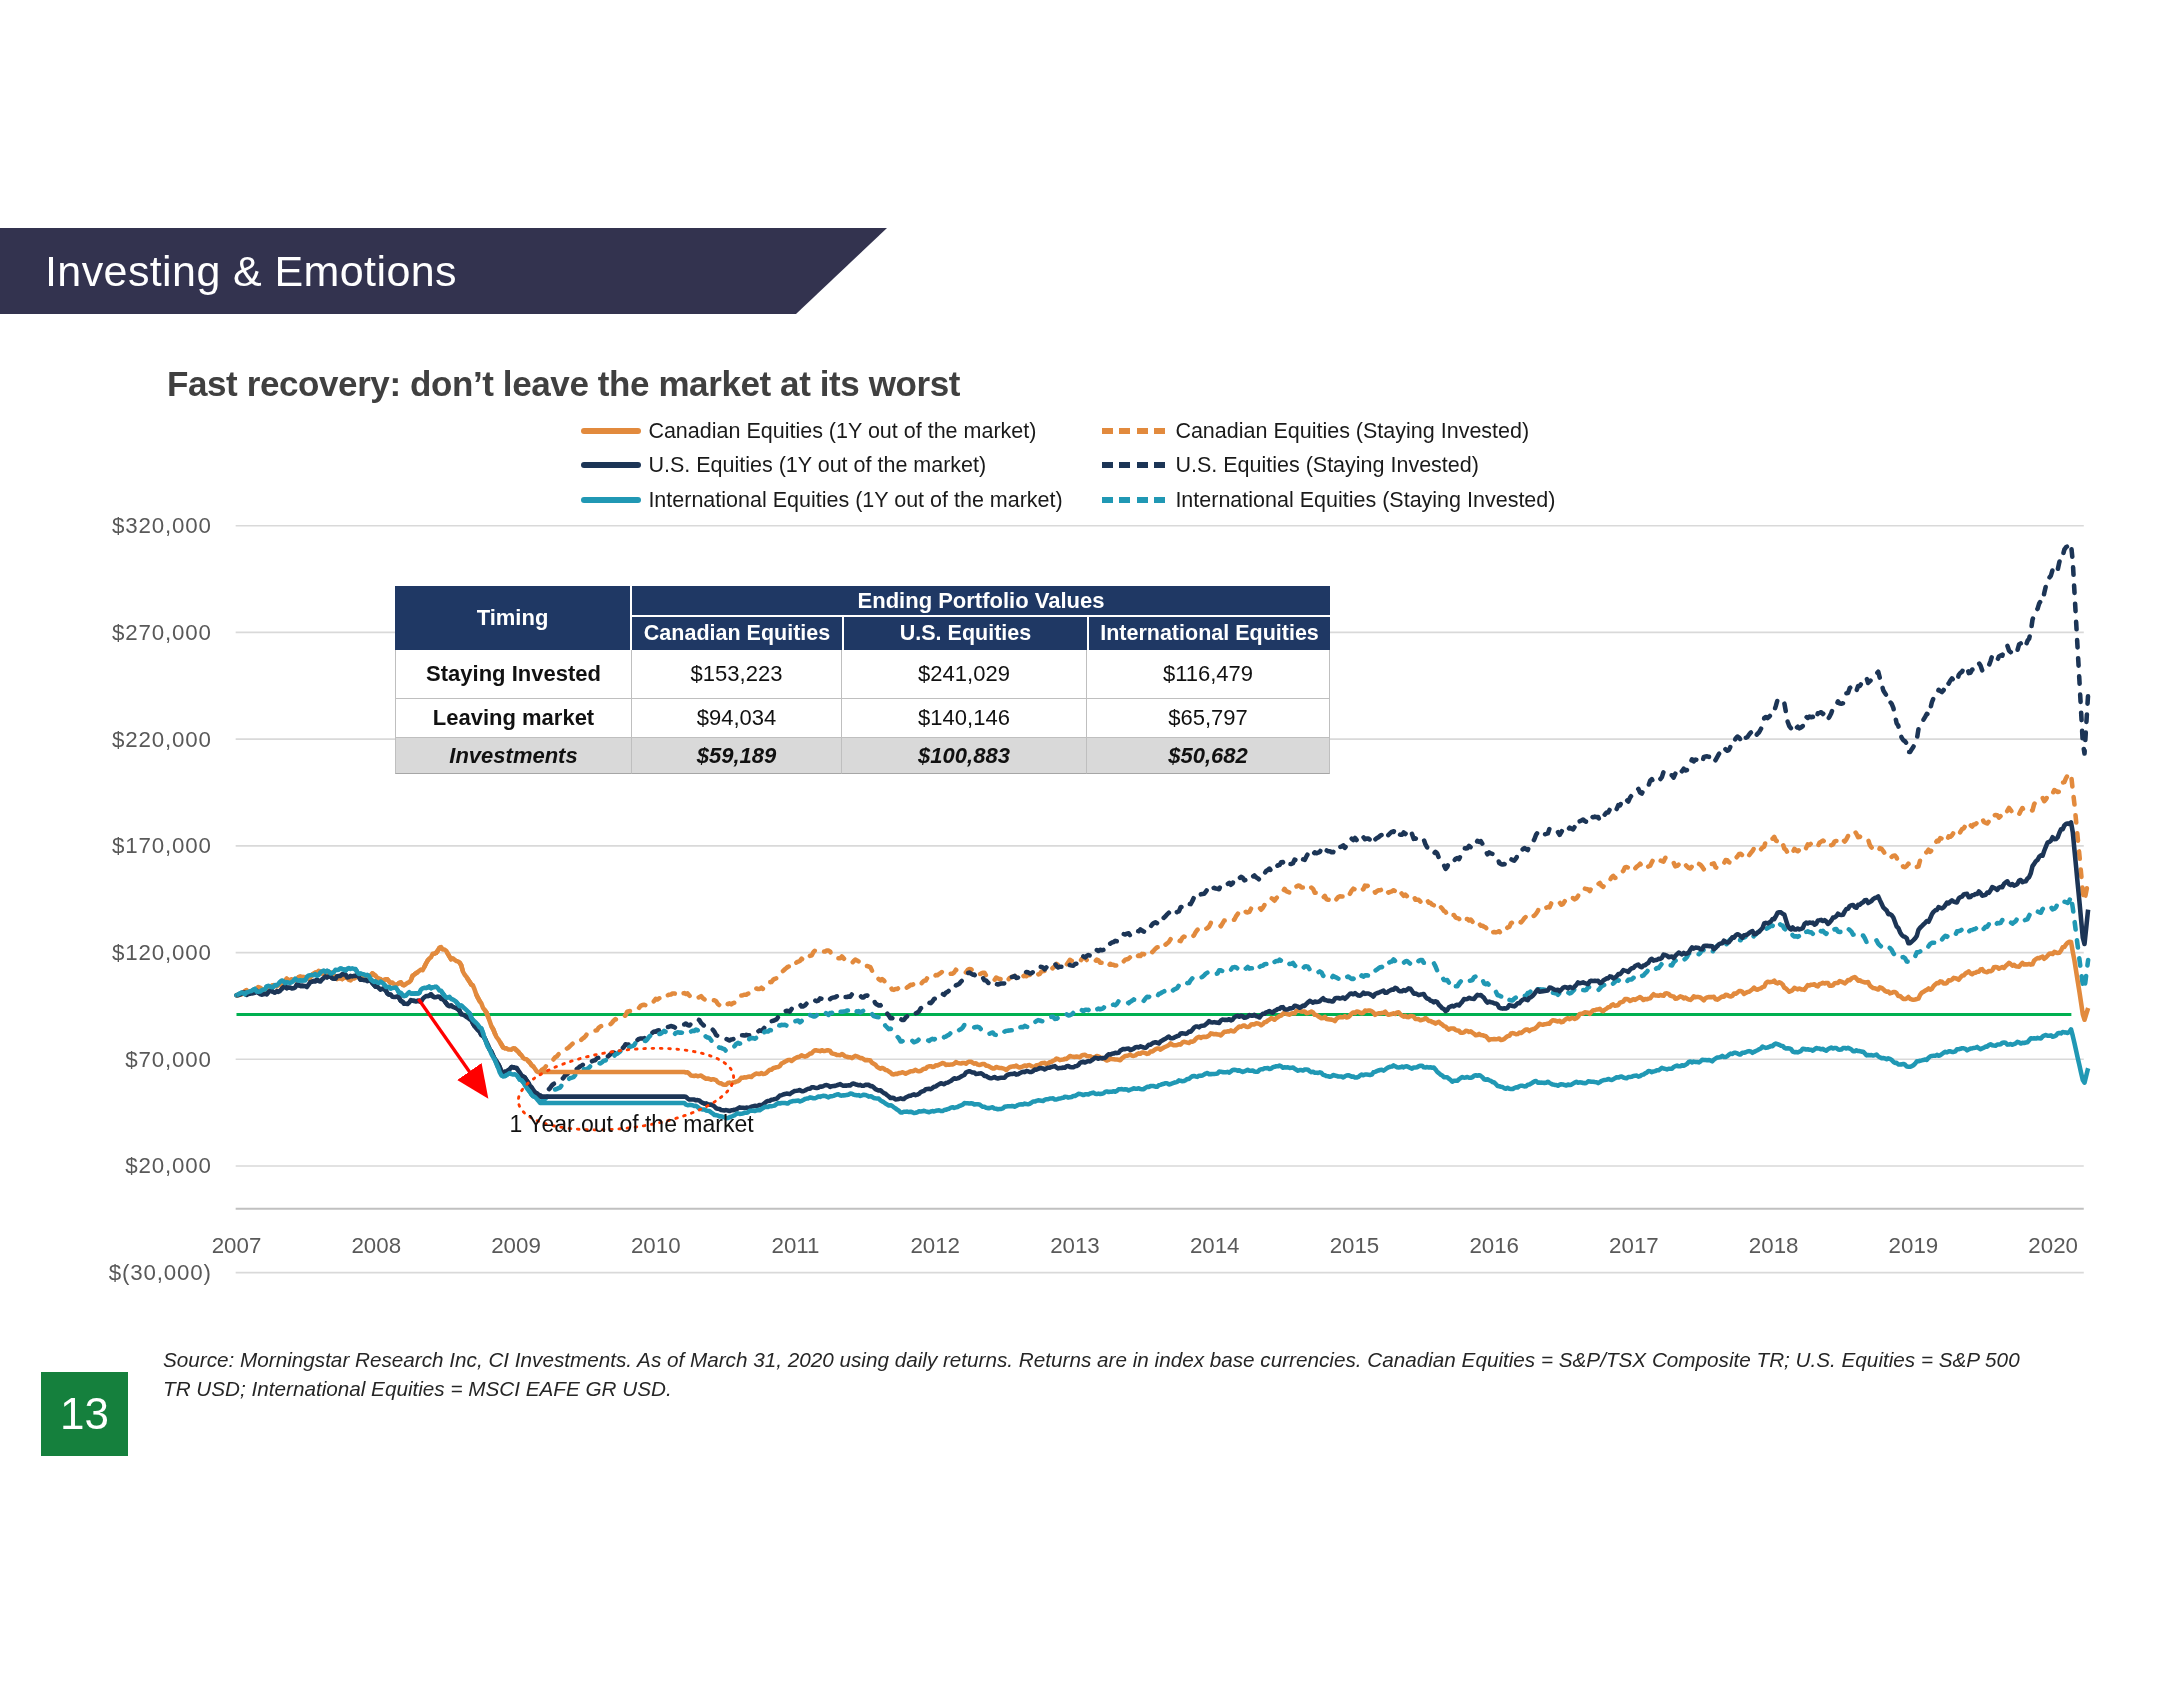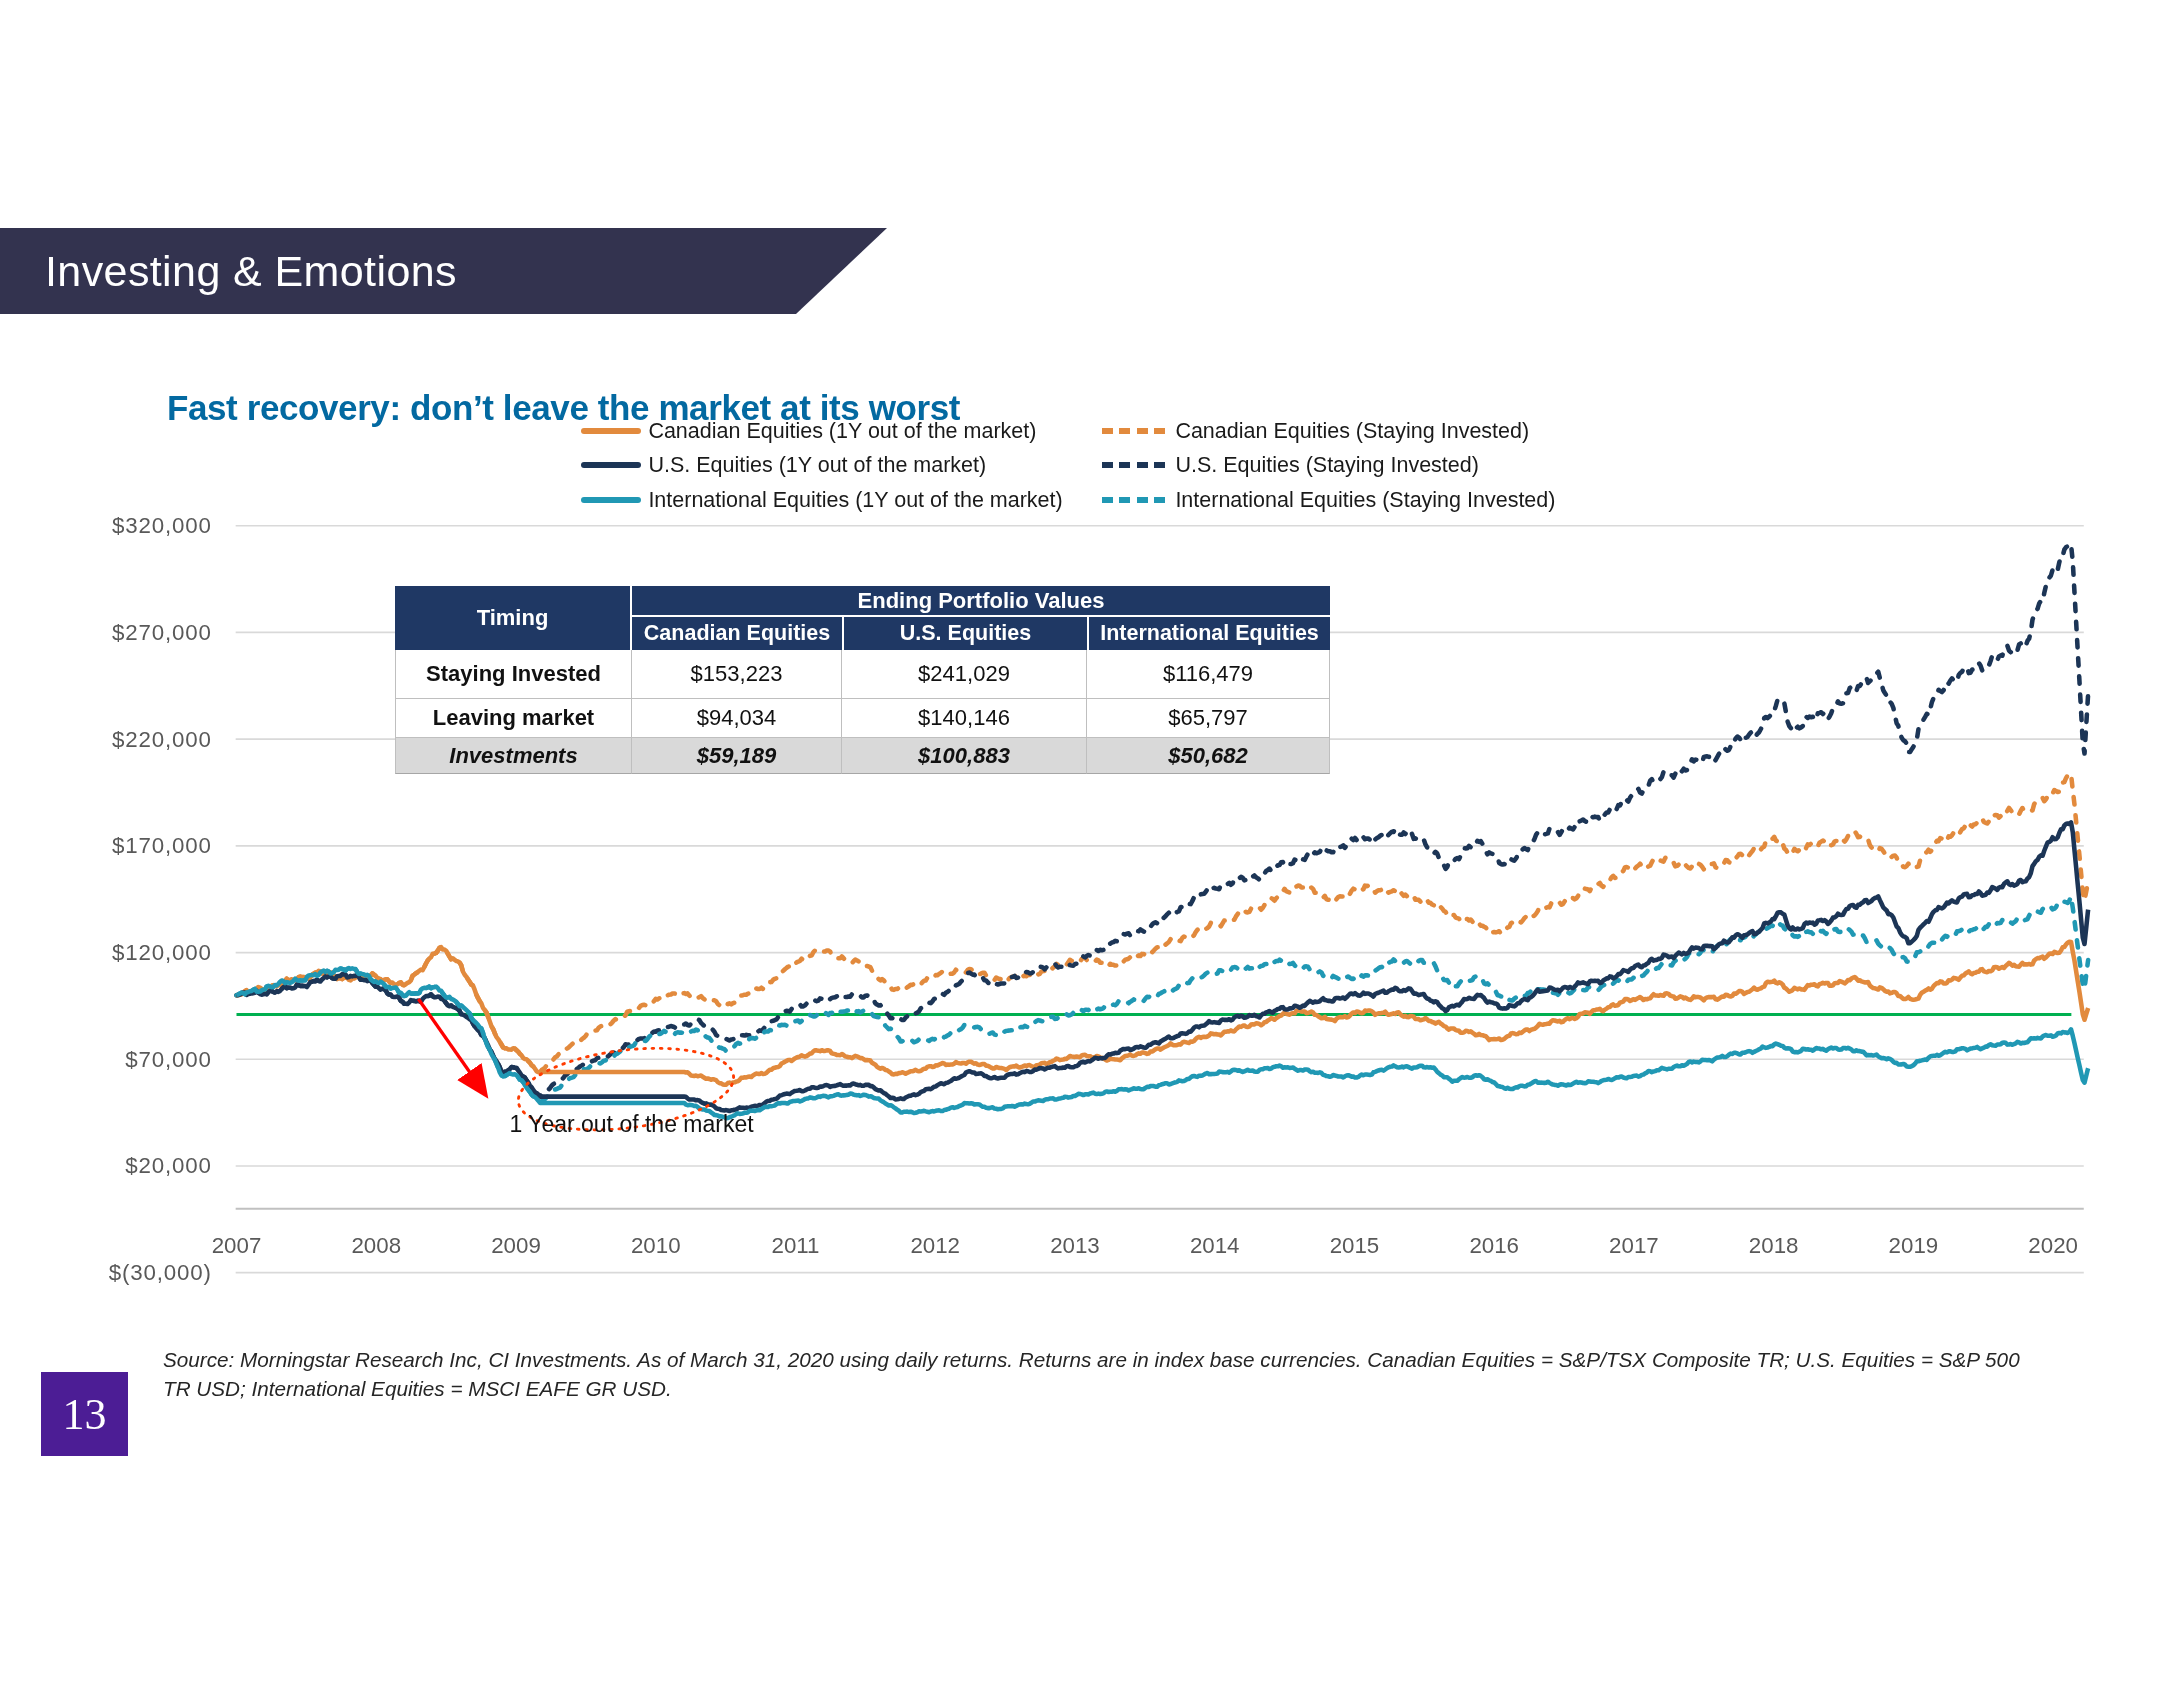--- a/index.html
+++ b/index.html
@@ -109,21 +109,21 @@
         <text x="2145.0" y="1515" text-anchor="middle" font-size="27" fill="#595959">2018</text>
         <text x="2314.0" y="1515" text-anchor="middle" font-size="27" fill="#595959">2019</text>
         <text x="2483.0" y="1515" text-anchor="middle" font-size="27" fill="#595959">2020</text>
       </g>
   </svg>
 
   <div class="banner" id="banner" style="background: rgb(51, 51, 79);">
     <span>Investing &amp; Emotions</span>
   </div>
 
-  <h1 class="title" id="page-title" style="color: #0369a1; margin-top: 24px;">Fast recovery: don’t leave the market at its worst</h1>
+  <h1 class="title" id="page-title" style="color: #404040;">Fast recovery: don’t leave the market at its worst</h1>
 
   <div>
     <div class="legend-item" style="left:581px;top:418px;align-items:center;">
       <span class="swatch solid" style="background: rgb(226, 138, 61);"></span>
       <span class="label">Canadian Equities (1Y out of the market)</span>
     </div>
     <div class="legend-item" style="left:1102px;top:418px;">
       <span class="swatch dashed" style="background: repeating-linear-gradient(90deg, rgb(226, 138, 61) 0px, rgb(226, 138, 61) 10.8px, transparent 10.8px, transparent 17.4px);"></span>
       <span class="label">Canadian Equities (Staying Invested)</span>
     </div>
@@ -165,18 +165,18 @@
     <div class="cell body c1 diff diff-bg" style="grid-area: 5 / 1; background: rgb(217, 217, 217);">Investments</div>
     <div class="cell body diff diff-bg" style="grid-area: 5 / 2; background: rgb(217, 217, 217);">$59,189</div>
     <div class="cell body diff diff-bg" style="grid-area: 5 / 3; background: rgb(217, 217, 217);">$100,883</div>
     <div class="cell body diff diff-bg" style="grid-area: 5 / 4; background: rgb(217, 217, 217);">$50,682</div>
   </div>
 
   <div class="annot-text">1 Year out of the market</div>
 
   <div class="source">Source: Morningstar Research Inc, CI Investments. As of March 31, 2020 using daily returns. Returns are in index base currencies. Canadian Equities = S&amp;P/TSX Composite TR; U.S. Equities = S&amp;P 500 TR USD; International Equities = MSCI EAFE GR USD.</div>
 
-  <div class="pagebox" id="pagebox" style="background: #4c1d95; font-family: Liberation Serif, serif;">
+  <div class="pagebox" id="pagebox" style="background: #15803d;">
     <span>13</span>
   </div>
 
 </div>
 
 
 </body></html>

